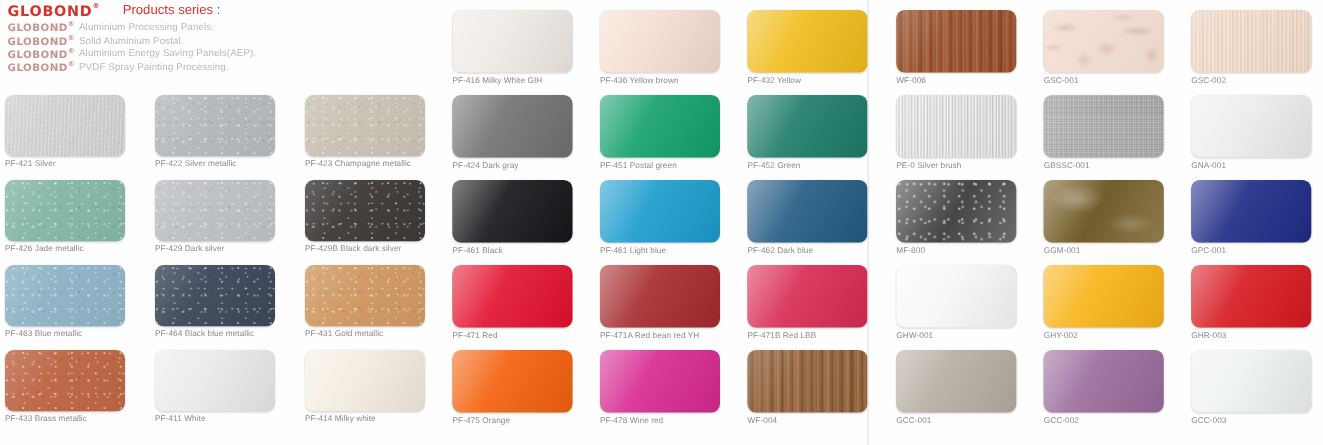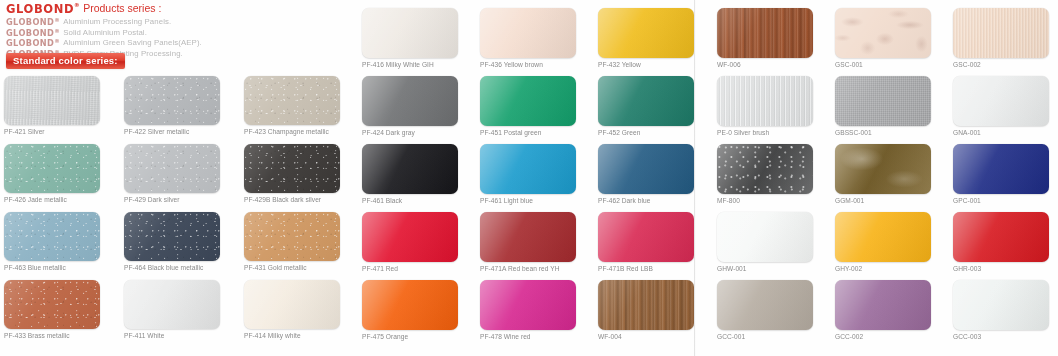--- a/index.html
+++ b/index.html
@@ -32,21 +32,21 @@
   .logo {
     font-family:"DejaVu Sans", sans-serif;
     font-weight:bold;
     letter-spacing:0.6px;
     color:#d6322b;
   }
   .logo-main { font-size:11.5px; }
   .logo-sub  { font-size:8.2px; color:#c8938f; letter-spacing:0.4px; }
   .reg { font-size:5.5px; vertical-align:super; }
   .brand-title {
-    font-size:10.5px; color:#d6322b; margin-left:3px; font-weight:normal;
+    font-size:10.5px; color:#d6322b; margin-left:18px; font-weight:normal;
   }
   .brand-desc {
     font-size:7.8px; color:#b9b9b9; margin-left:3px;
     letter-spacing:0.1px;
   }
   .header-rows { margin-top:1px; }
   .header-rows .brand-line { margin-top:0.6px; }
 
   
   .banner {
@@ -221,31 +221,30 @@
           <span class="brand-desc">Aluminium Processing Panels.</span>
         </div>
         <div class="brand-line">
           <span class="logo logo-sub">GLOBOND</span>
             <span class="logo logo-sub reg">®</span>
           <span class="brand-desc">Solid Aluminium Postal.</span>
         </div>
         <div class="brand-line">
           <span class="logo logo-sub">GLOBOND</span>
             <span class="logo logo-sub reg">®</span>
-          <span class="brand-desc">Aluminium Green Saving Panels(AEP).</span>
+          <span class="brand-desc">Aluminium Energy Saving Panels(AEP).</span>
         </div>
         <div class="brand-line">
           <span class="logo logo-sub">GLOBOND</span>
             <span class="logo logo-sub reg">®</span>
           <span class="brand-desc">PVDF Spray Painting Processing.</span>
         </div>
       </div>
     </div>
 
-    <div class="banner">Standard color series:</div>
 
     <div class="grid grid-left">
         <div class="cell">
           <div class="chip tex-metallic" style="background: rgb(211, 213, 214);"></div>
           <div class="label">PF-421  Silver</div>
         </div>
         <div class="cell">
           <div class="chip tex-sparkle" style="background: rgb(180, 183, 186);"></div>
           <div class="label">PF-422  Silver metallic</div>
         </div>

